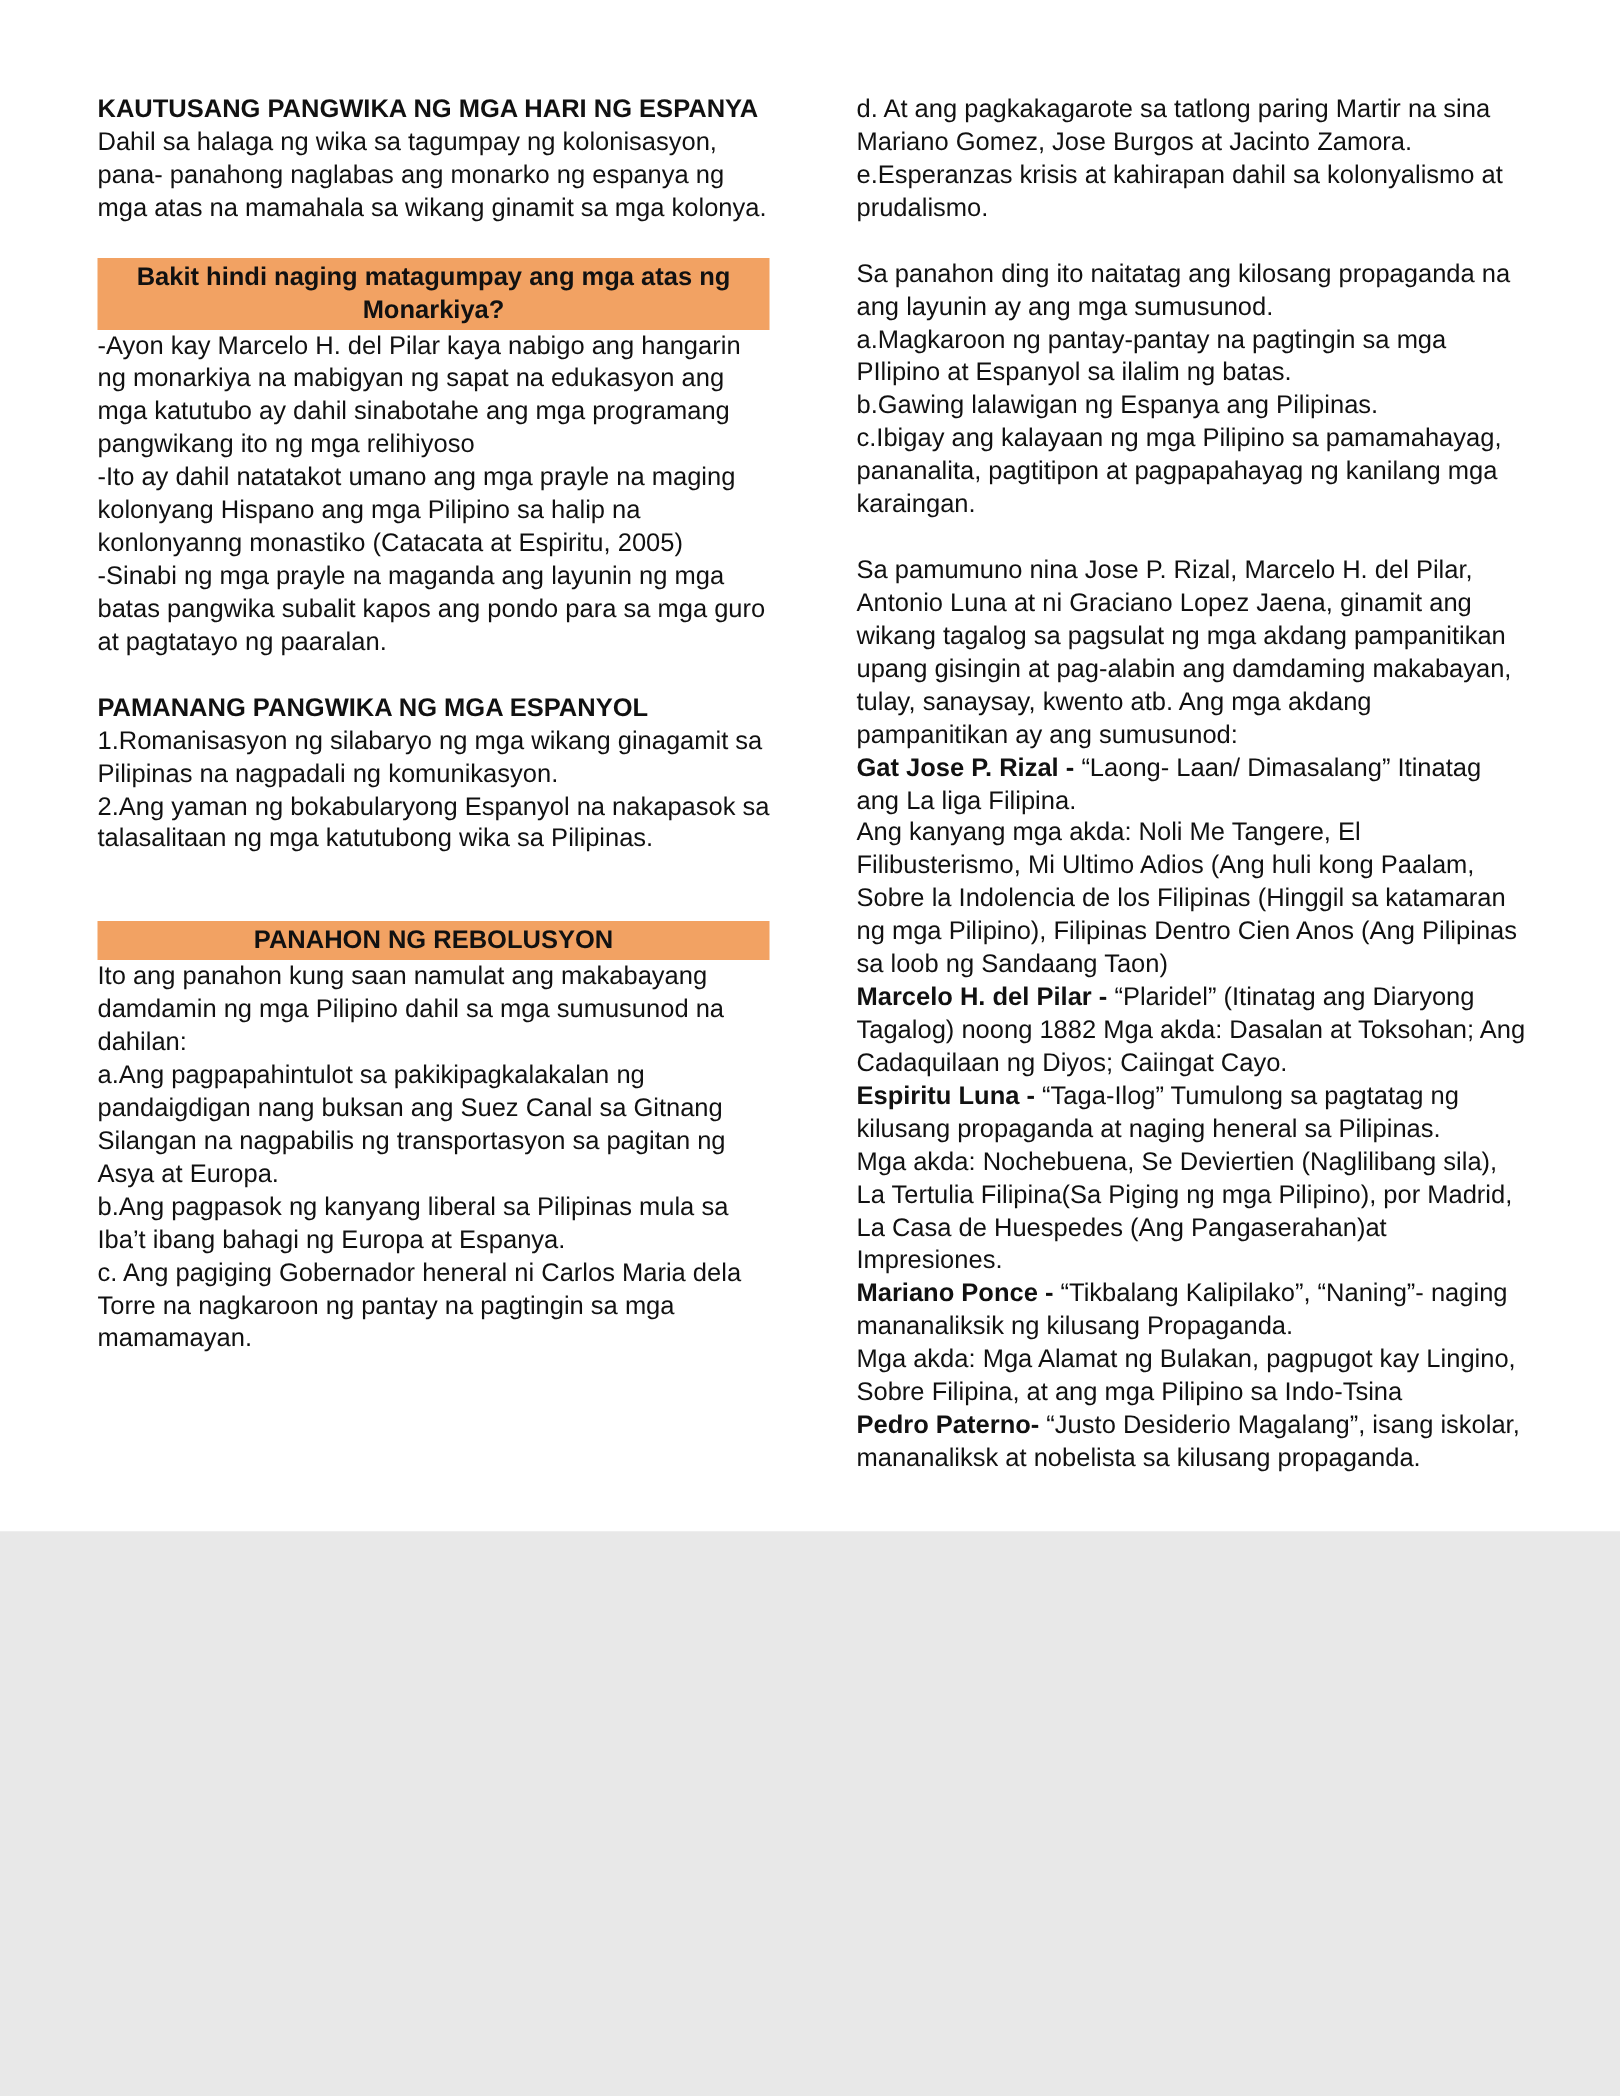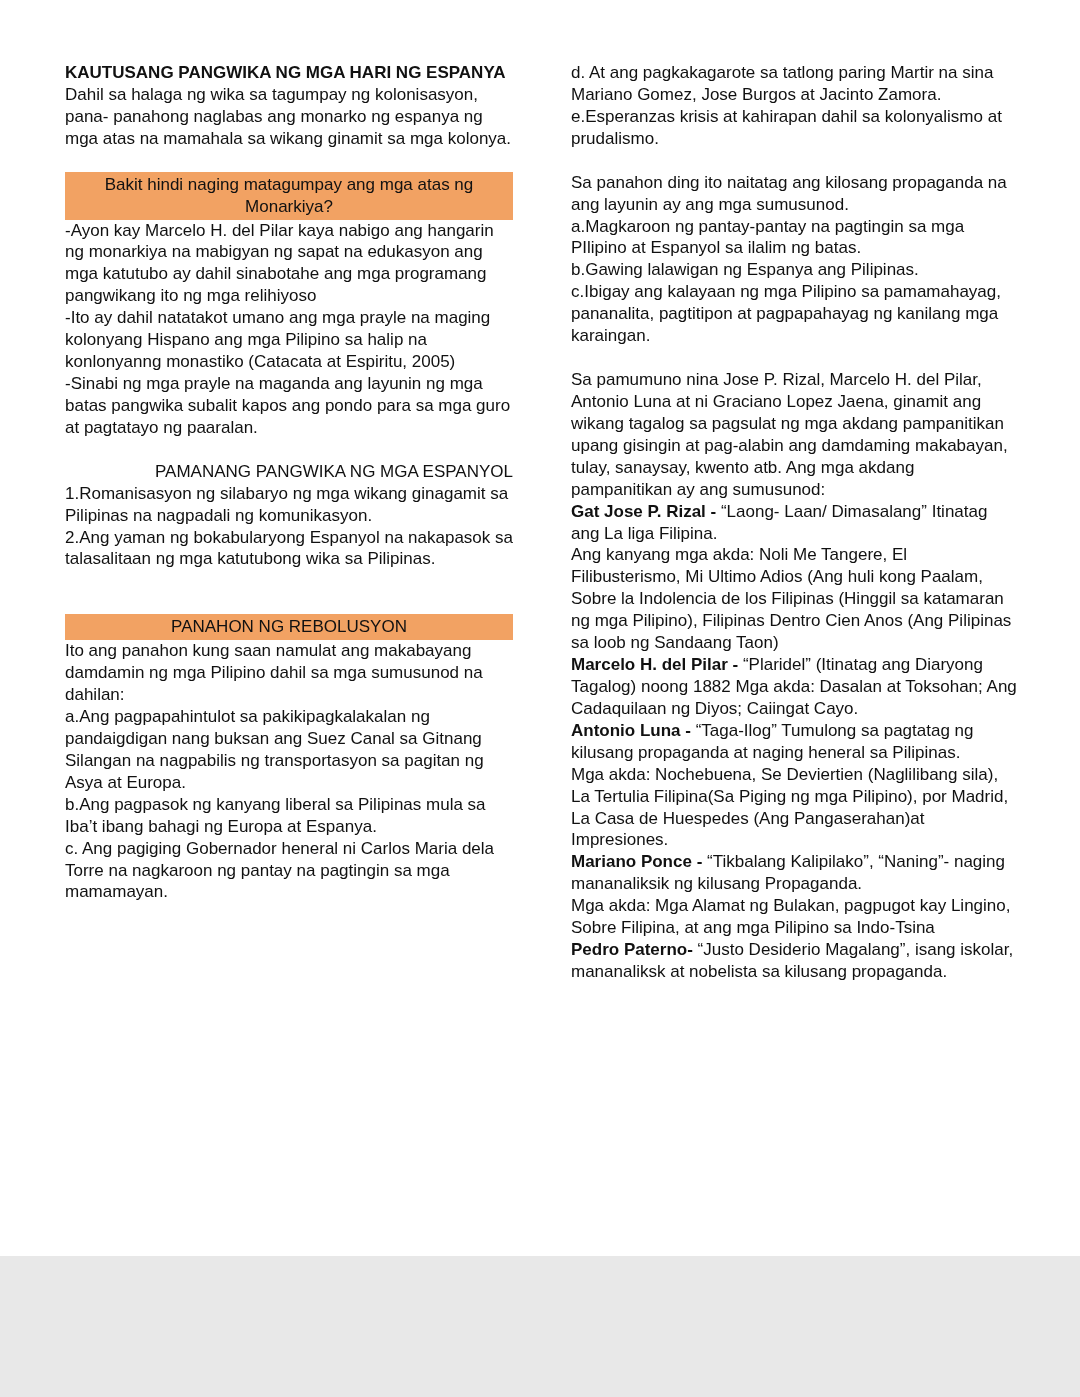--- a/index.html
+++ b/index.html
@@ -1,40 +1,40 @@
 <!DOCTYPE html>
 <html style="--highlight: #F2A263;"><head>
 <meta charset="utf-8">
 <style>
   html, body { margin:0; padding:0; background:#e8e8e8; }
   .page {
     position:relative;
-    width:1080px; height:1256px;
+    width:1080px; height:1021px;
     margin:0 auto;
     background:#ffffff;
     font-family:"Liberation Sans", sans-serif;
     font-size:17px;
     line-height:1.29;
     color:#111111;
     box-sizing:border-box;
     overflow:hidden;
   }
   .columns {
     position:absolute;
     top:62px; left:65px;
     display:flex;
     gap:58px;
   }
   .col { width:448px; }
   p.para { margin:0; }
   .b, strong { font-weight:700; }
-  .heading { margin:0; font-weight:400;text-align:right; }
+  .heading { margin:0; font-weight:700; }
   .highlight {
     background: var(--highlight, #F2A263);
-    font-weight:400;
+    font-weight:700;
     text-align:center;
     padding:2px 6px;
     box-sizing:border-box;
   }
   .gap { height:22px; }
   .footer {
     position:absolute;
     top:1285px;
     right:61px;
     font-size:17px;
@@ -74,21 +74,21 @@
       <div class="gap"></div>
       <p class="para">Sa panahon ding ito naitatag ang kilosang propaganda na ang layunin ay ang mga sumusunod.</p>
       <p class="para">a.Magkaroon ng pantay-pantay na pagtingin sa mga PIlipino at Espanyol sa ilalim ng batas.</p>
       <p class="para">b.Gawing lalawigan ng Espanya ang Pilipinas.</p>
       <p class="para">c.Ibigay ang kalayaan ng mga Pilipino sa pamamahayag, pananalita, pagtitipon at pagpapahayag ng kanilang mga karaingan.</p>
       <div class="gap"></div>
       <p class="para">Sa pamumuno nina Jose P. Rizal, Marcelo H. del Pilar, Antonio Luna at ni Graciano Lopez Jaena, ginamit ang wikang tagalog sa pagsulat ng mga akdang pampanitikan upang gisingin at pag-alabin ang damdaming makabayan, tulay, sanaysay, kwento atb. Ang mga akdang pampanitikan ay ang sumusunod:</p>
       <p class="para"><strong>Gat Jose P. Rizal - </strong><span> “Laong- Laan/ Dimasalang” Itinatag ang La liga Filipina.</span></p>
       <p class="para">Ang kanyang mga akda: Noli Me Tangere, El Filibusterismo, Mi Ultimo Adios (Ang huli kong Paalam, Sobre la Indolencia de los Filipinas (Hinggil sa katamaran ng mga Pilipino), Filipinas Dentro Cien Anos (Ang Pilipinas sa loob ng Sandaang Taon)</p>
       <p class="para"><strong>Marcelo H. del Pilar - </strong><span> “Plaridel” (Itinatag ang Diaryong Tagalog) noong 1882 Mga akda: Dasalan at Toksohan; Ang Cadaquilaan ng Diyos; Caiingat Cayo.</span></p>
-      <p class="para"><strong>Antonio Luna - </strong><span>“Taga-Ilog” Tumulong sa pagtatag ng kilusang propaganda at naging heneral sa Pilipinas.</span></p>
+      <p class="para"><strong>Espiritu Luna - </strong><span>“Taga-Ilog” Tumulong sa pagtatag ng kilusang propaganda at naging heneral sa Pilipinas.</span></p>
       <p class="para">Mga akda: Nochebuena, Se Deviertien (Naglilibang sila), La Tertulia Filipina(Sa Piging ng mga Pilipino), por Madrid, La Casa de Huespedes (Ang Pangaserahan)at Impresiones.</p>
       <p class="para"><strong>Mariano Ponce - </strong><span>“Tikbalang Kalipilako”, “Naning”- naging mananaliksik ng kilusang Propaganda.</span></p>
       <p class="para">Mga akda: Mga Alamat ng Bulakan, pagpugot kay Lingino, Sobre Filipina, at ang mga Pilipino sa Indo-Tsina</p>
       <p class="para"><strong>Pedro Paterno-</strong><span> “Justo Desiderio Magalang”, isang iskolar, mananaliksk at nobelista sa kilusang propaganda.</span></p>
     </div>
 
   </div>
 
   <div class="footer">
     <span>THE BOOK LOUNGE PH| 6</span>

